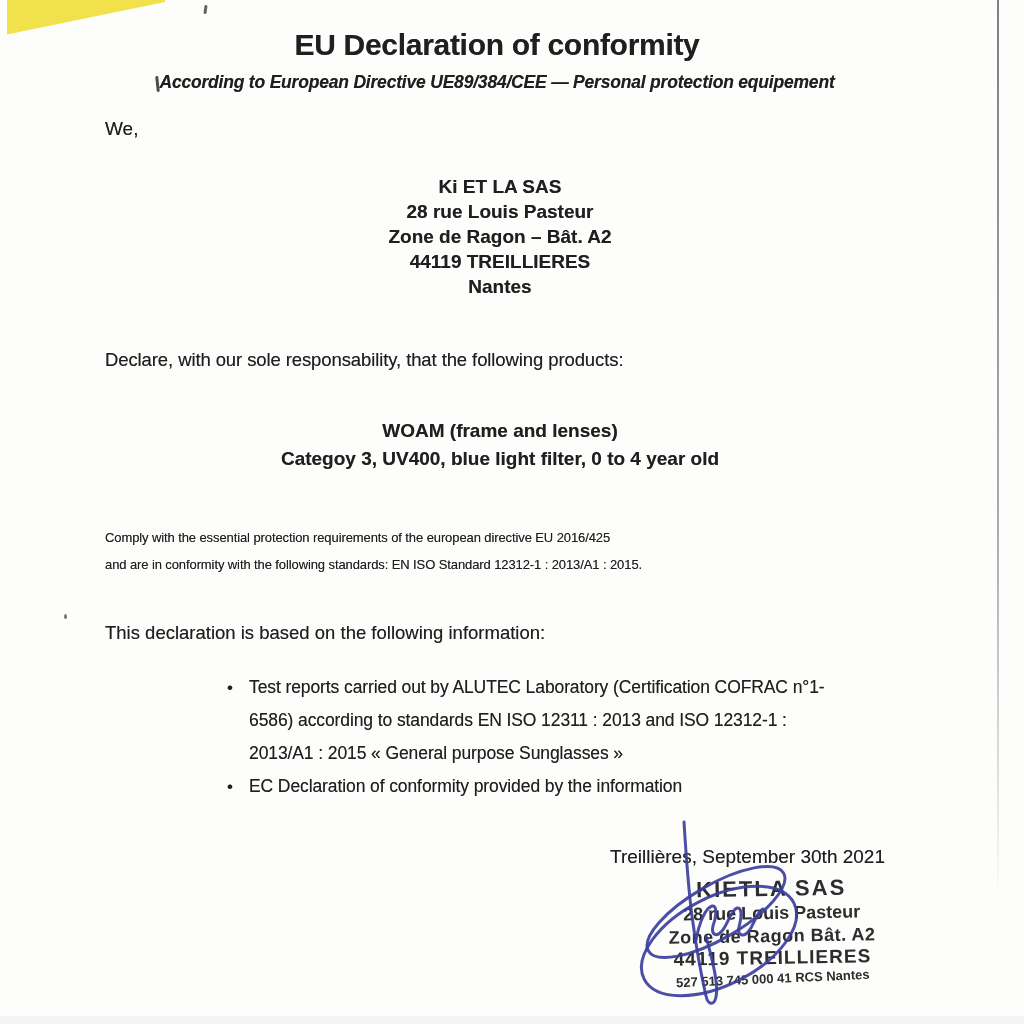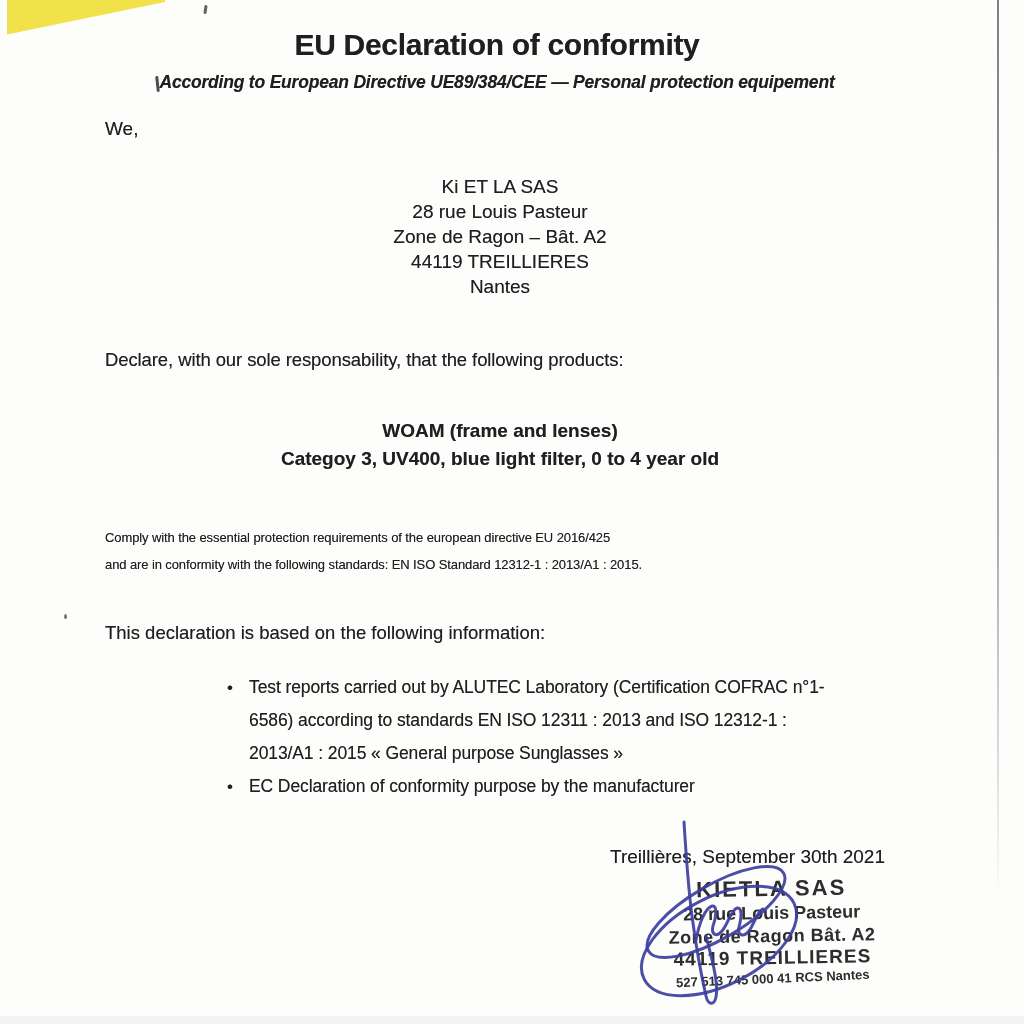--- a/index.html
+++ b/index.html
@@ -39,21 +39,21 @@
     font-size: 17.5px; letter-spacing: -0.2px;
   }
 
   .salutation {
     position: absolute; left: 105px; top: 118px;
     font-size: 19px;
   }
 
   .company-block {
     position: absolute; left: 0; top: 174px; width: 1000px;
-    text-align: center; font-weight: normal;
+    text-align: center; font-weight: bold;
     font-size: 19px; line-height: 25px;
   }
 
   .declaration-intro {
     position: absolute; left: 105px; top: 349px;
     font-size: 18.5px; letter-spacing: -0.1px;
   }
 
   .product-block {
     position: absolute; left: 0; top: 417px; width: 1000px;
@@ -174,21 +174,21 @@
 
   <ul class="basis-list">
     <li>
       <span class="bullet-dot ink">•</span>
       <span class="bullet-text ink">Test reports carried out by ALUTEC Laboratory (Certification COFRAC n°1-
 6586) according to standards EN ISO 12311 : 2013 and ISO 12312-1 :
 2013/A1 : 2015 « General purpose Sunglasses »</span>
     </li>
     <li>
       <span class="bullet-dot ink">•</span>
-      <span class="bullet-text ink">EC Declaration of conformity purpose by the  manufacturer</span>
+      <span class="bullet-text ink">EC Declaration of conformity provided by the  information</span>
     </li>
   </ul>
 
   <div class="dateline ink">Treillières, September 30th 2021</div>
 
   <div class="stamp">
     <div class="stamp-line1">KIETLA  SAS</div>
     <div class="stamp-line2">28 rue Louis Pasteur</div>
     <div class="stamp-line3">Zone de Ragon  Bât. A2</div>
     <div class="stamp-line4">44119 TREILLIERES</div>

